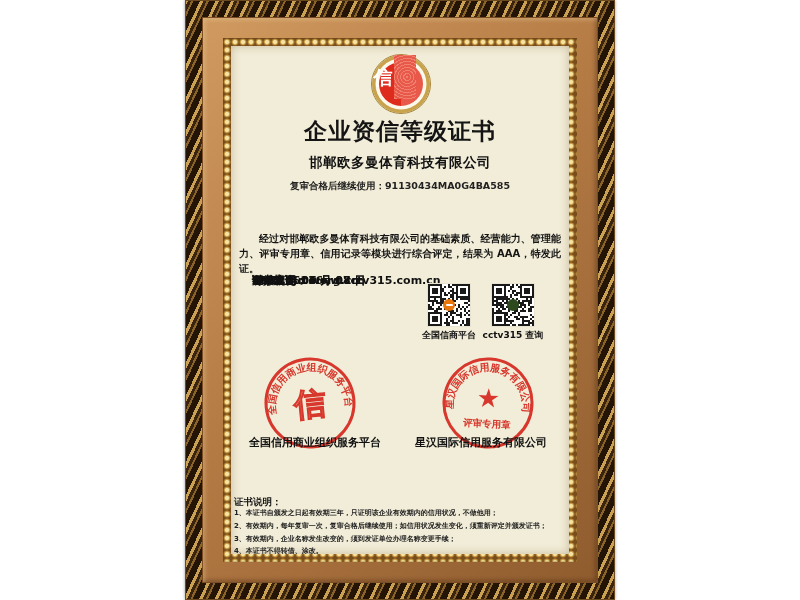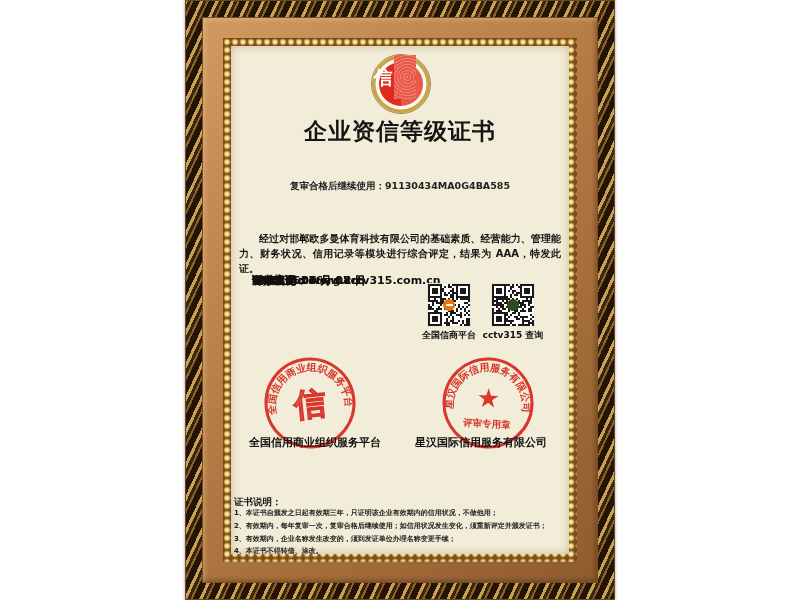--- a/index.html
+++ b/index.html
@@ -91,22 +91,23 @@
   <div class="paper">
 
     <div class="seal">
       <div class="seal-inner">
         <div class="seal-half-l">信</div>
         <div class="seal-half-r"></div>
       </div>
     </div>
 
     <div class="title ctr">企业资信等级证书</div>
+    <div class="company ctr">邯郸欧多曼体育科技有限公司</div>
     <div class="code ctr">复审合格后继续使用：91130434MA0G4BA585</div>
-    <div class="statement">经过对邯郸欧多曼体育科技有限公司的基础素质、经营能力、管理能力、财务状况、信用记录等模块进行综合评定，结果为 AAA，特发此证。</div>
+    <div class="statement">经过对邯郸欧多曼体育科技有限公司的基础素质、经营能力、管理能力、评审专用章、信用记录等模块进行综合评定，结果为 AAA，特发此证。</div>
 
     <div class="details">
       <div>
           <span>证书查询：</span>
           <span>XH2206136</span>
         </div>
       <div>
           <span>财务状况：</span>
           <span>2022 年 06 月 08 日</span>
         </div>

